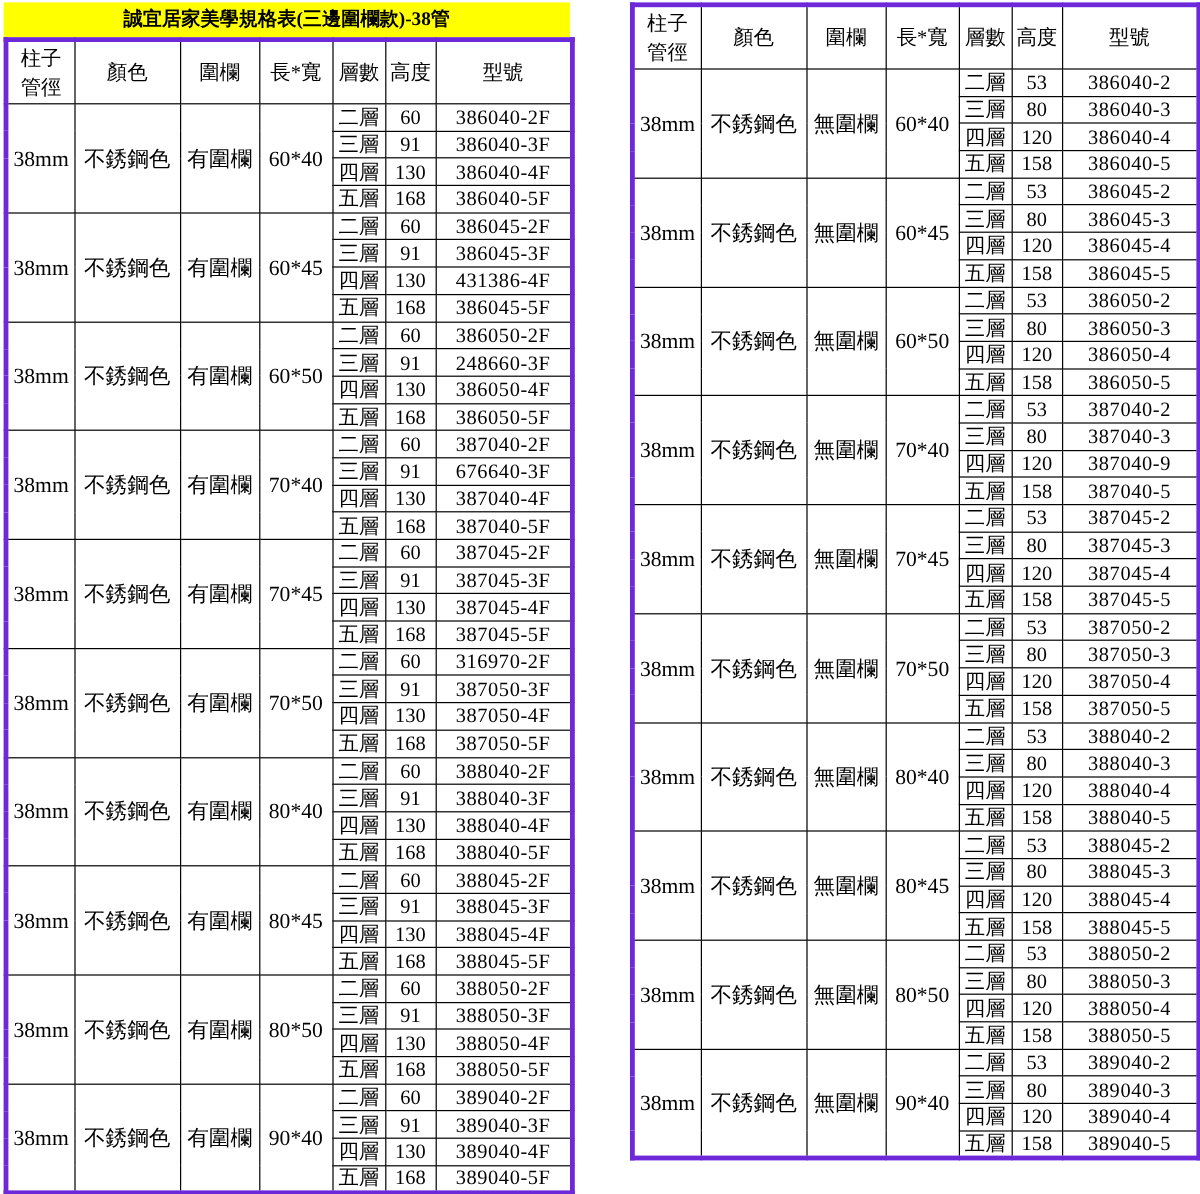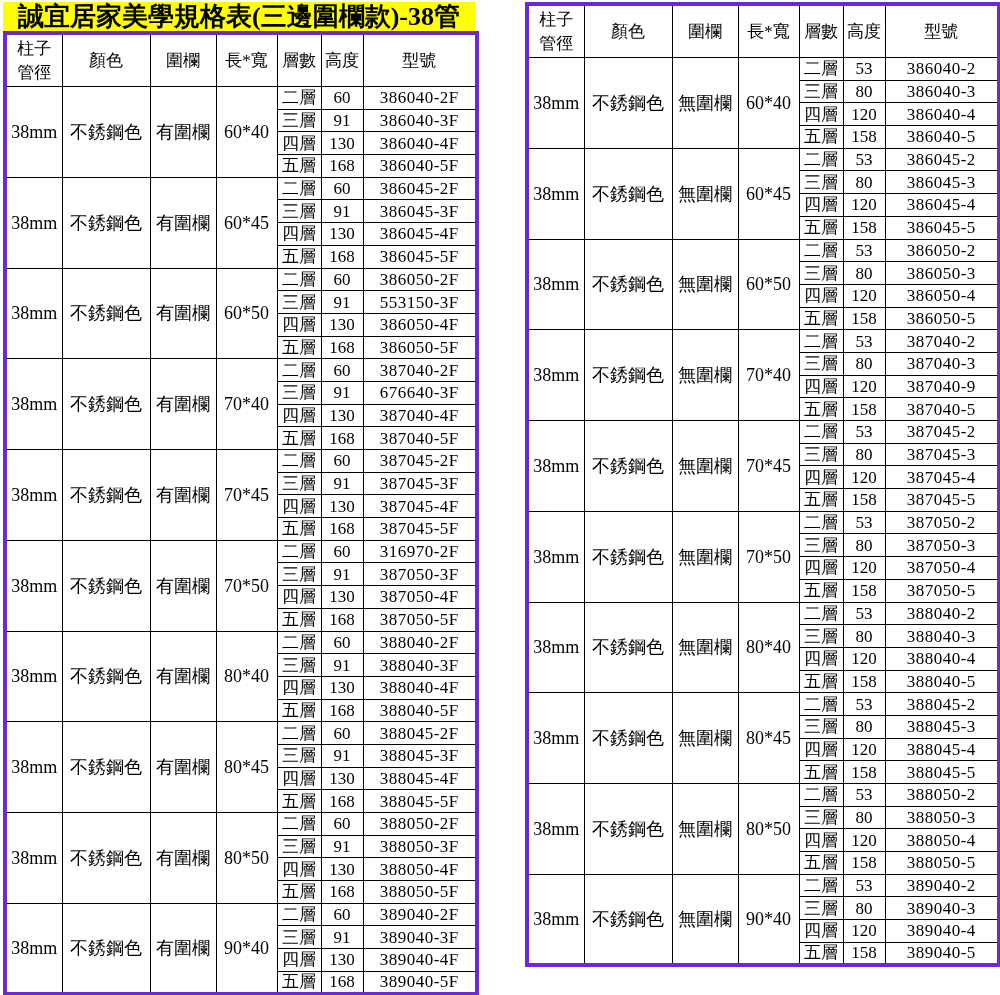--- a/index.html
+++ b/index.html
@@ -4,21 +4,21 @@
 <style>
   html,body { margin:0; padding:0; }
   body {
     width:1000px; height:995px; background:#ffffff; color:#000000;
     font-family:"Liberation Serif","DejaVu Serif",serif;
     overflow:hidden;
   }
   .wrap { display:flex; gap:50px; padding:2px 0 0 3px; }
   .tbl-block { width:472px; flex:0 0 472px; }
   .tbl-title {
-    background:#ffff00; color:#000; font-weight:bold; font-size:26px;
+    background:#ffff00; color:#000; font-weight:bold; font-size:16px;
     text-align:center; height:29px; line-height:29px; white-space:nowrap;
     overflow:hidden;
   }
   table {
     border-collapse:collapse; table-layout:fixed; width:472px;
     border:4px solid #6d28d9;
   }
   th, td {
     border:1px solid #000; text-align:center; vertical-align:middle;
     padding:0; font-weight:normal; overflow:hidden; white-space:nowrap;
@@ -92,40 +92,40 @@
             <td class="model">386045-2F</td>
           </tr>
           <tr>
             <td class="layer">三層</td>
             <td class="height">91</td>
             <td class="model">386045-3F</td>
           </tr>
           <tr>
             <td class="layer">四層</td>
             <td class="height">130</td>
-            <td class="model">386045-4F</td>
+            <td class="model">431386-4F</td>
           </tr>
           <tr>
             <td class="layer">五層</td>
             <td class="height">168</td>
             <td class="model">386045-5F</td>
           </tr>
           <tr>
             <td rowspan="4" class="merged diameter">38mm</td>
             <td rowspan="4" class="merged color">不銹鋼色</td>
             <td rowspan="4" class="merged fence">有圍欄</td>
             <td rowspan="4" class="merged size">60*50</td>
             <td class="layer">二層</td>
             <td class="height">60</td>
             <td class="model">386050-2F</td>
           </tr>
           <tr>
             <td class="layer">三層</td>
             <td class="height">91</td>
-            <td class="model">553150-3F</td>
+            <td class="model">248660-3F</td>
           </tr>
           <tr>
             <td class="layer">四層</td>
             <td class="height">130</td>
             <td class="model">386050-4F</td>
           </tr>
           <tr>
             <td class="layer">五層</td>
             <td class="height">168</td>
             <td class="model">386050-5F</td>

